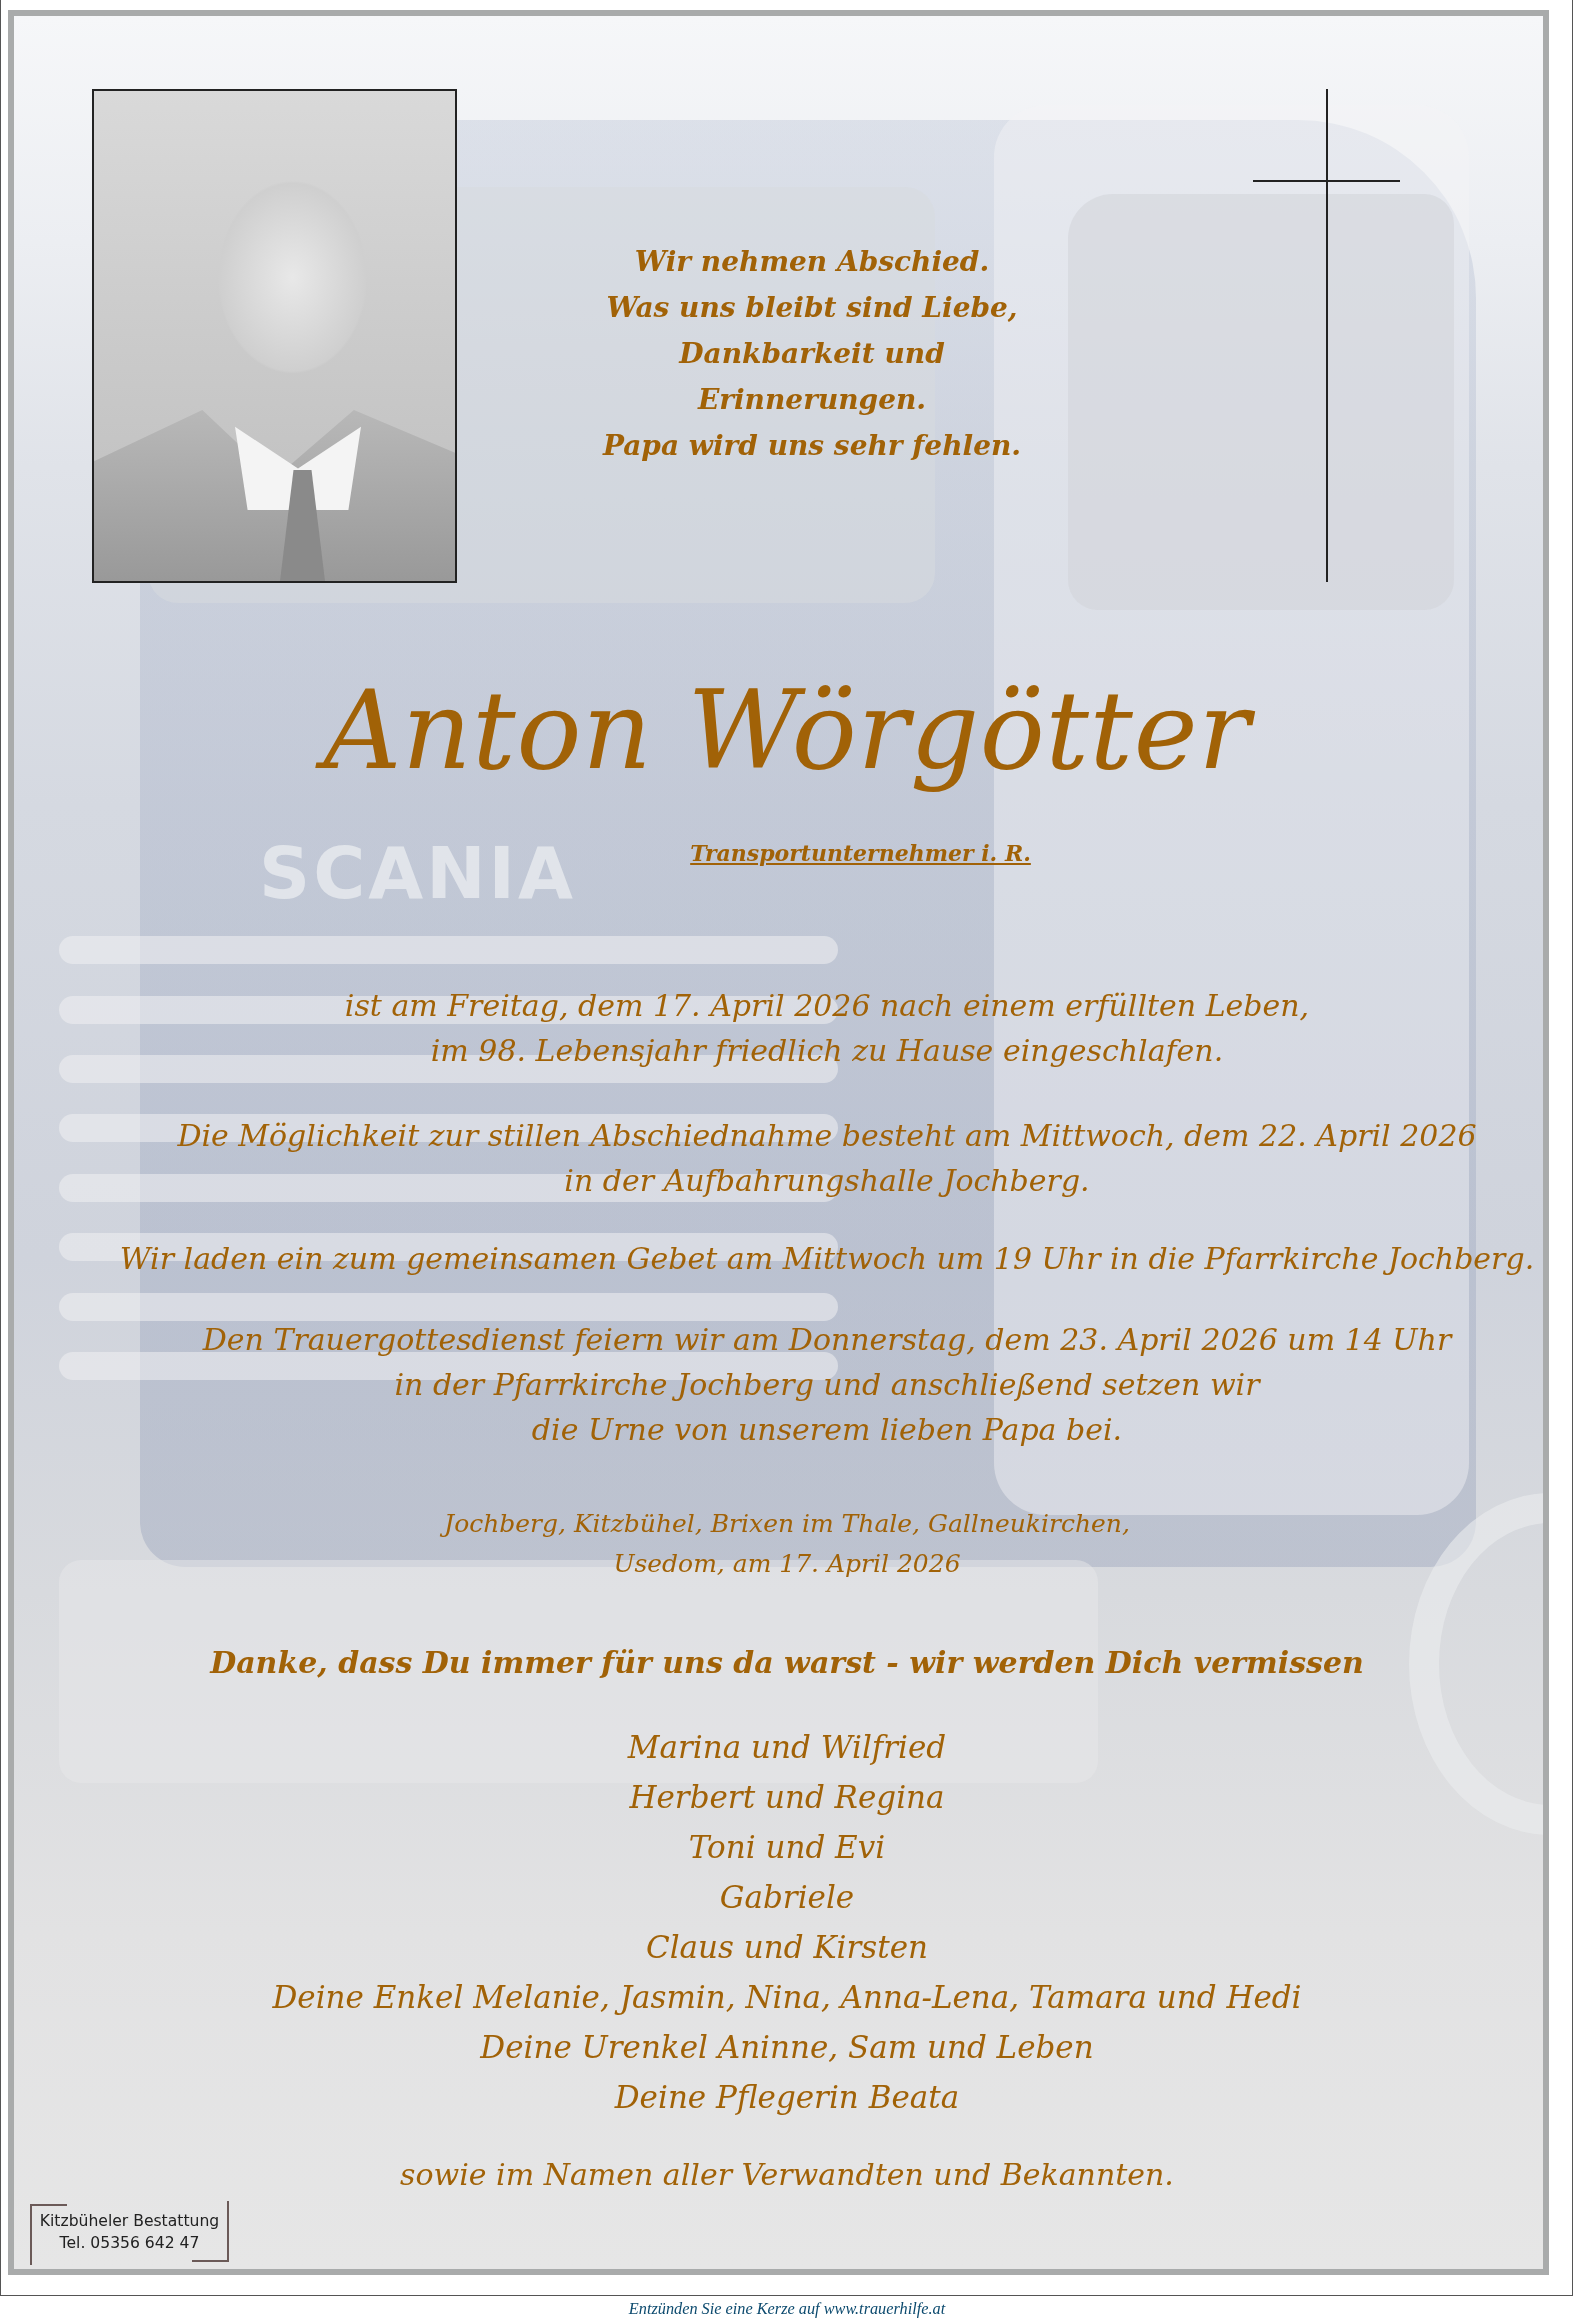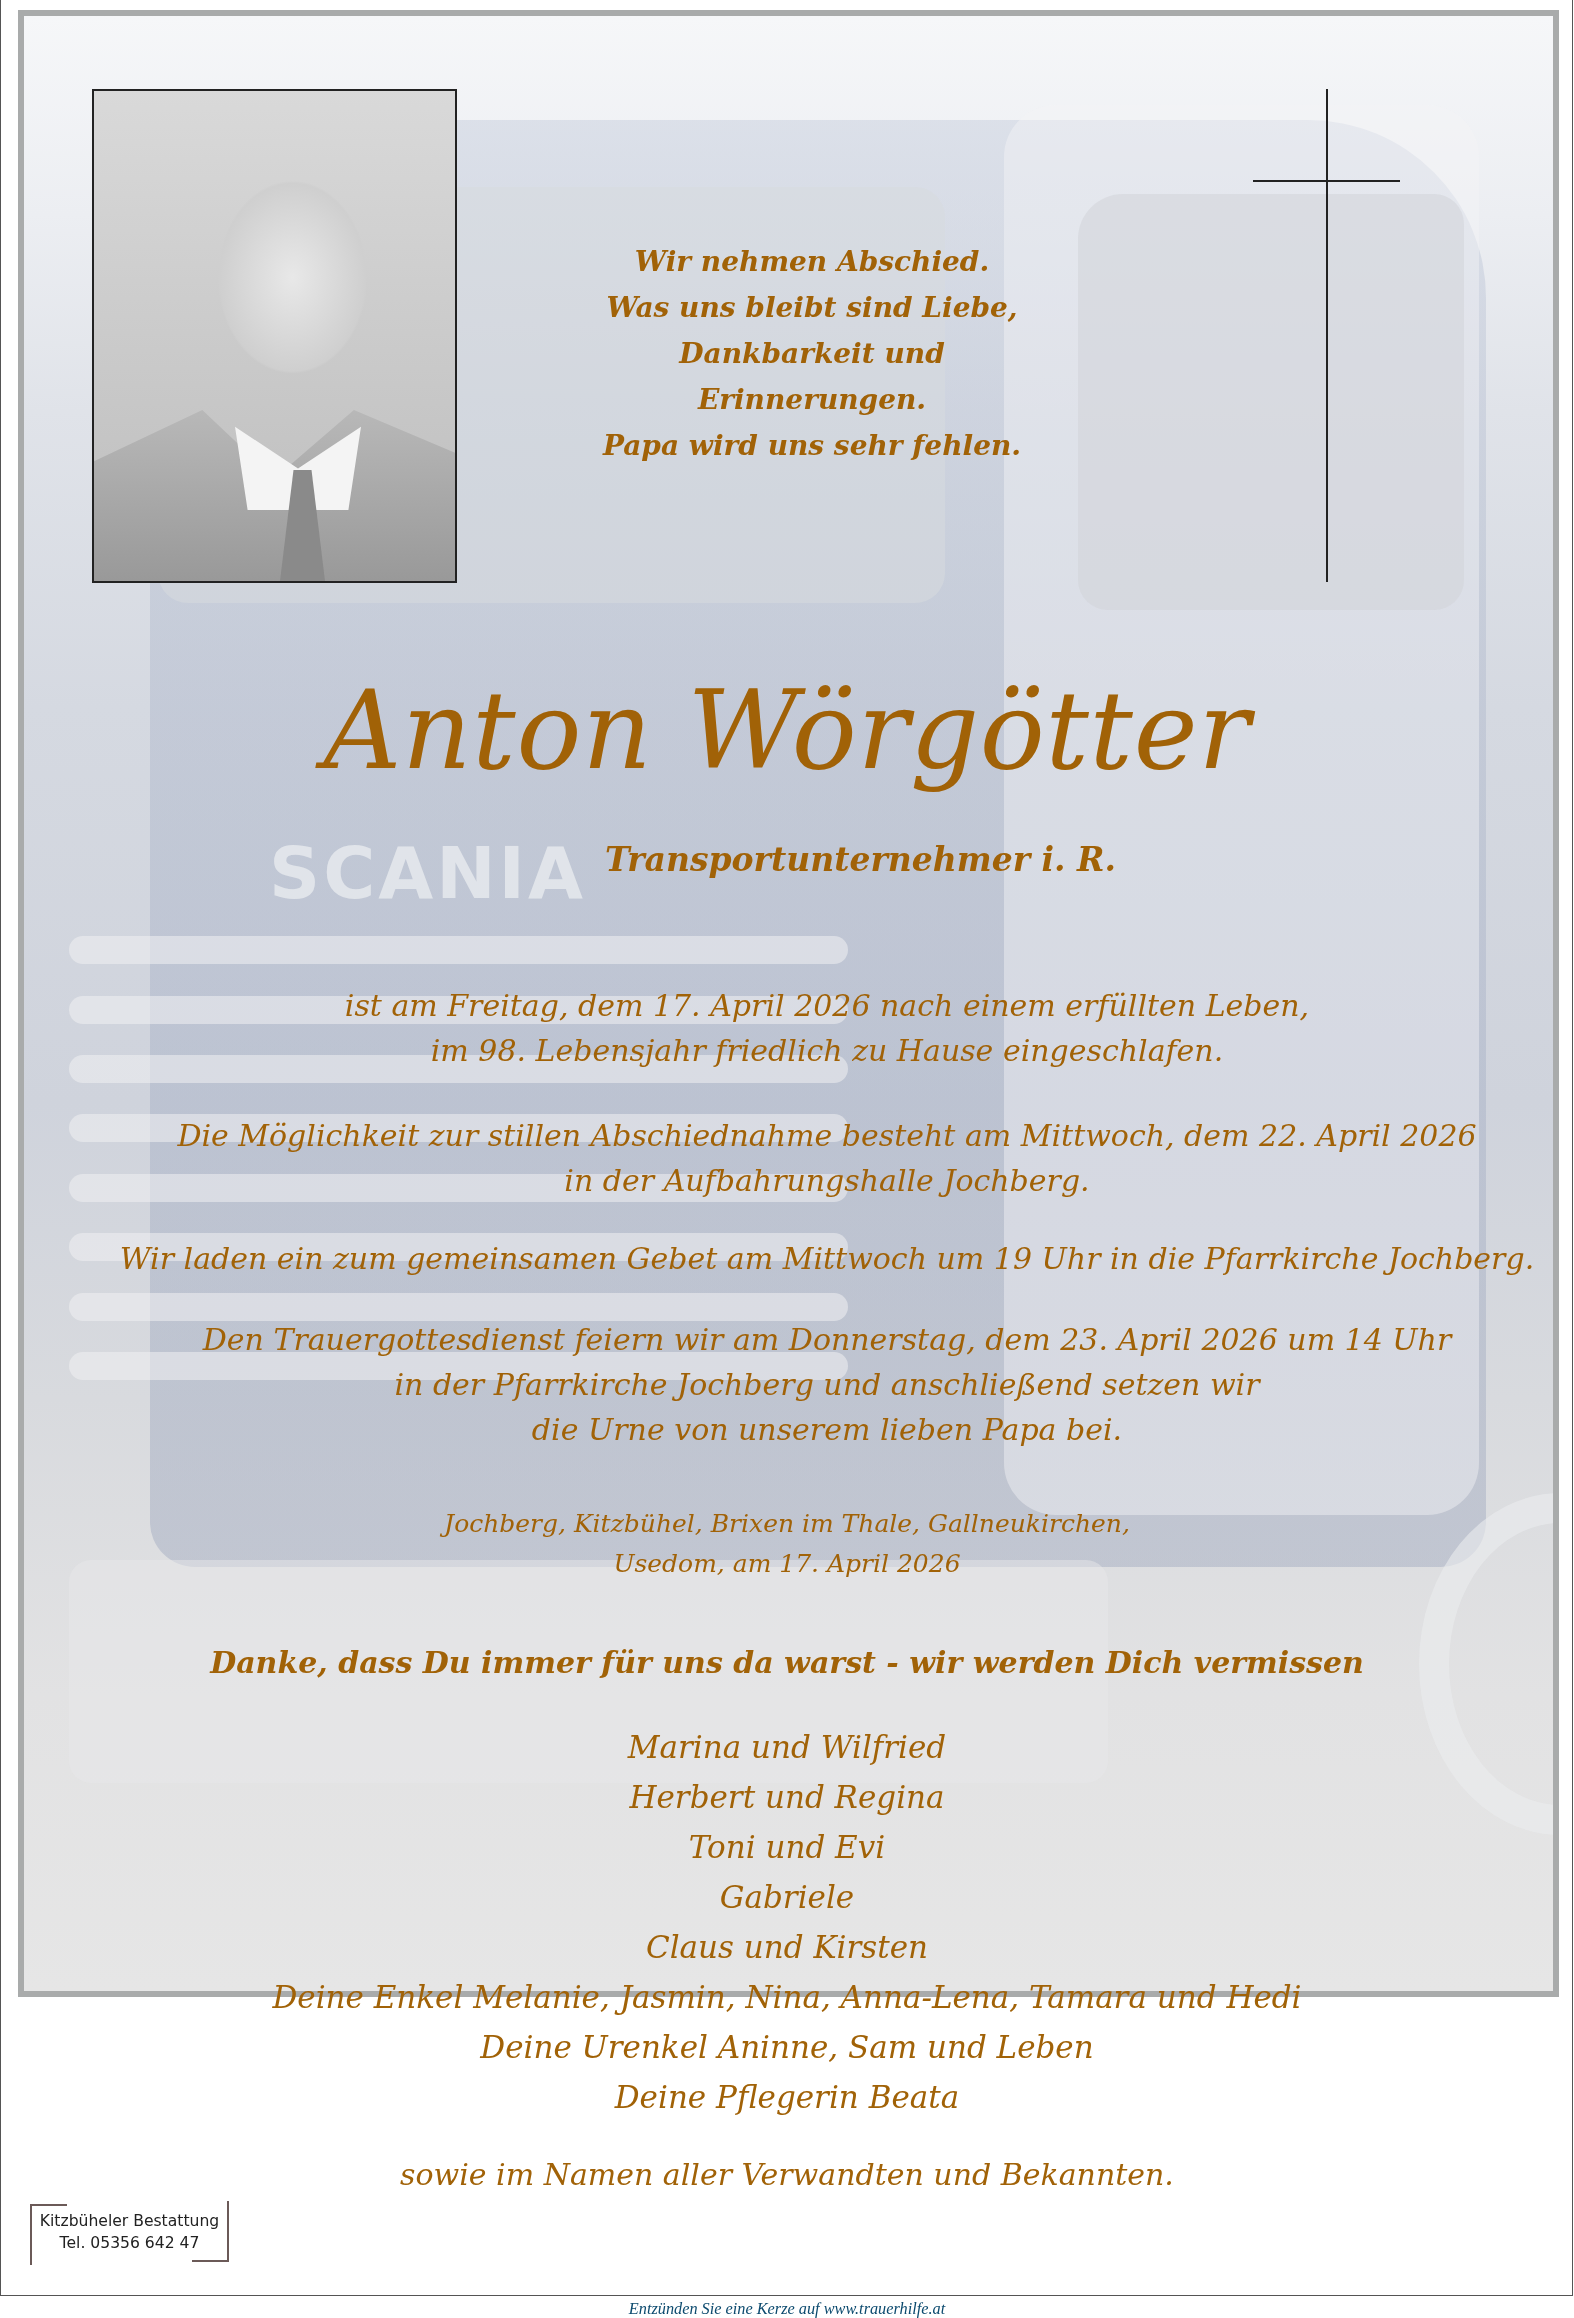--- a/index.html
+++ b/index.html
@@ -1,18 +1,18 @@
 <!DOCTYPE html>
 <html style="font-size:12px"><head>
 <meta charset="utf-8">
 <style>
   html,body{margin:0;padding:0;}
   body{width:1574px;height:2319px;background:#ffffff;position:relative;overflow:hidden;font-family:"DejaVu Serif",serif;}
   #outer{position:absolute;left:0;top:0;width:1571px;height:2295px;border:1.5px solid #555;border-top:none;background:#fff;}
-  #frame{position:absolute;left:18px;top:10.4px;width:1541px;height:1987px;border:6px solid #a9abab;box-sizing:border-box;overflow:hidden;
+  #frame{position:absolute;left:8px;top:10.4px;width:1541px;height:2265px;border:6px solid #a9abab;box-sizing:border-box;overflow:hidden;
     background:linear-gradient(180deg,#f6f7f9 0%,#eceef2 10%,#e0e3e9 20%,#d5d9e1 35%,#cfd3dc 55%,#d8dade 70%,#e2e2e3 85%,#e6e6e6 100%);}
   
   .bg{position:absolute;pointer-events:none;}
   #truck-cab{left:126px;top:104px;width:1336px;height:1447px;border-radius:104px 178px 45px 45px;background:linear-gradient(180deg,rgba(180,190,210,.35),rgba(140,152,180,.35));}
   #truck-window-l{left:134px;top:171px;width:787px;height:416px;border-radius:30px;background:rgba(215,218,222,.55);}
   #truck-window-r{left:1054px;top:178px;width:386px;height:416px;border-radius:45px 30px 30px 30px;background:rgba(210,212,216,.55);}
   #truck-door{left:980px;top:89px;width:475px;height:1410px;border-radius:52px;background:rgba(244,245,246,.45);}
   .grille{position:absolute;left:45px;width:779px;height:28px;border-radius:15px;background:rgba(240,241,243,.55);}
   #scania{left:245px;top:816px;font-family:"DejaVu Sans",sans-serif;font-weight:bold;font-size:71px;color:rgba(235,237,240,.75);letter-spacing:3px;}
   #wheel{left:1395px;top:1477px;width:223px;height:282px;border-radius:50%;border:30px solid rgba(235,236,238,.6);}
@@ -23,21 +23,21 @@
   #portrait .shirt{position:absolute;left:0;bottom:0;width:100%;height:171px;background:linear-gradient(180deg,#b8b8b8,#999);clip-path:polygon(0 30%,30% 0,50% 40%,72% 0,100% 25%,100% 100%,0 100%);}
   #portrait .collar{position:absolute;left:141px;bottom:71px;width:126px;height:104px;background:#f4f4f4;clip-path:polygon(0 20%,50% 60%,100% 20%,90% 100%,10% 100%);}
   #portrait .tie{position:absolute;left:186px;bottom:0;width:45px;height:111px;background:#8a8a8a;clip-path:polygon(30% 0,70% 0,100% 100%,0 100%);}
 
   #cross-v{position:absolute;left:1326px;top:89px;width:2.2px;height:493px;background:#222;}
   #cross-h{position:absolute;left:1253px;top:180px;width:147px;height:2.2px;background:#222;}
 
   .t{position:absolute;left:0;width:1574px;text-align:center;color:#a16207;font-family:"DejaVu Serif",serif;font-style:italic;}
   #verse{top:239px;left:571px;width:482px;font-size:28px;font-weight:bold;line-height:46px;}
   #name{top:668px;font-size:108px;font-weight:normal;letter-spacing:0.7px;}
-  #title{top:840px;left:341px;width:1039px;font-size:33px;font-weight:bold;}
+  #title{top:840px;left:341px;width:1039px;font-size:22px;font-weight:bold;text-decoration:underline;}
   .p{font-size:30px;line-height:45px;margin-left:40px;}
   #p1{top:983px;}
   #p2{top:1113px;}
   #p3{top:1236px;}
   #p4{top:1317px;}
   #place{top:1504px;font-size:25px;line-height:40px;}
   #thanks{top:1645px;font-size:30px;font-weight:bold;}
   #family{top:1722px;font-size:31px;line-height:50px;}
   #closing{top:2157px;font-size:30px;}
 

